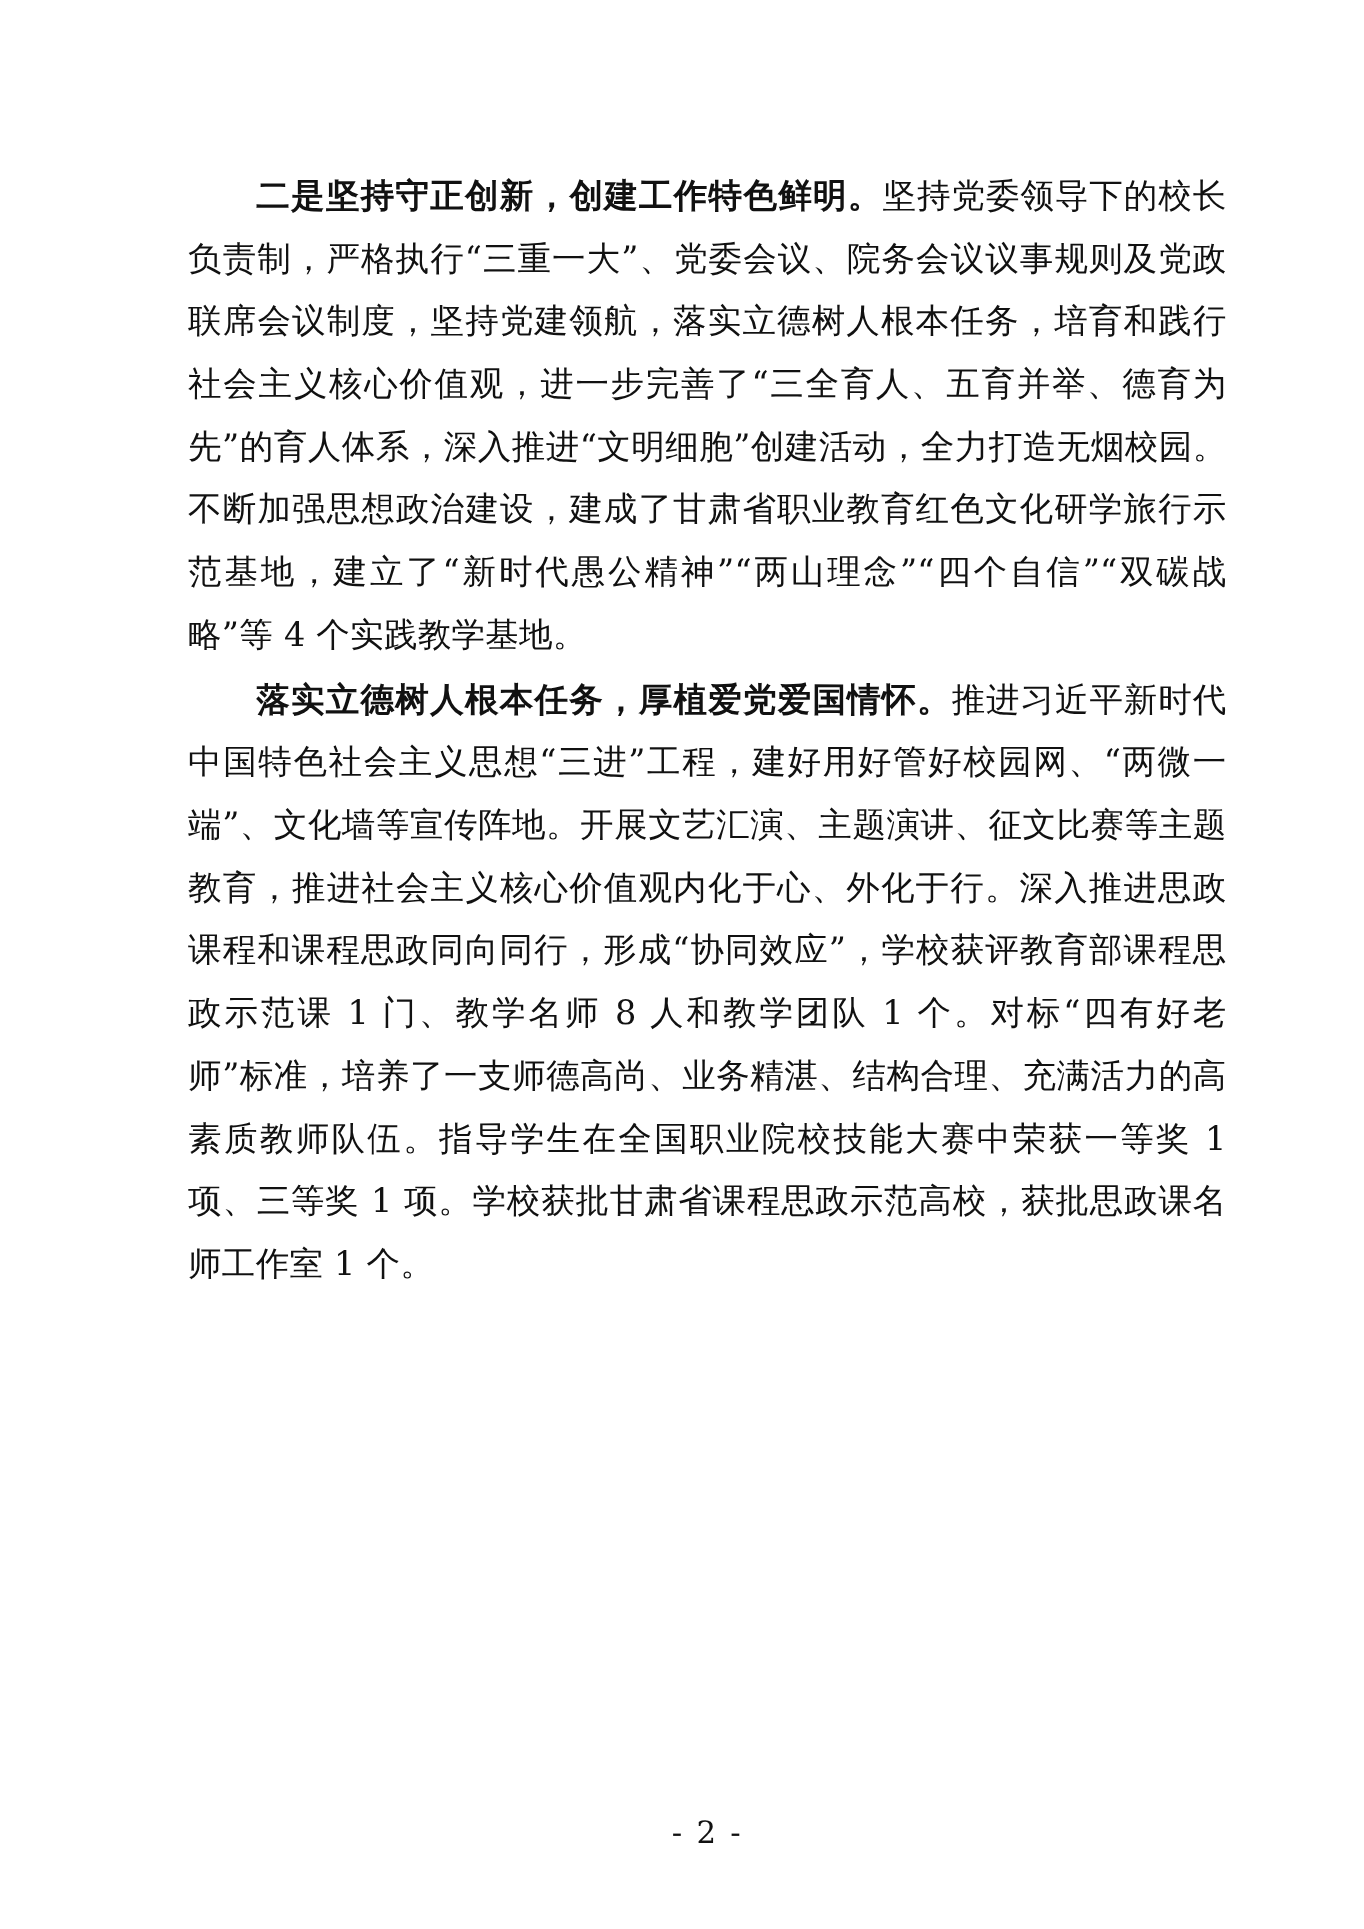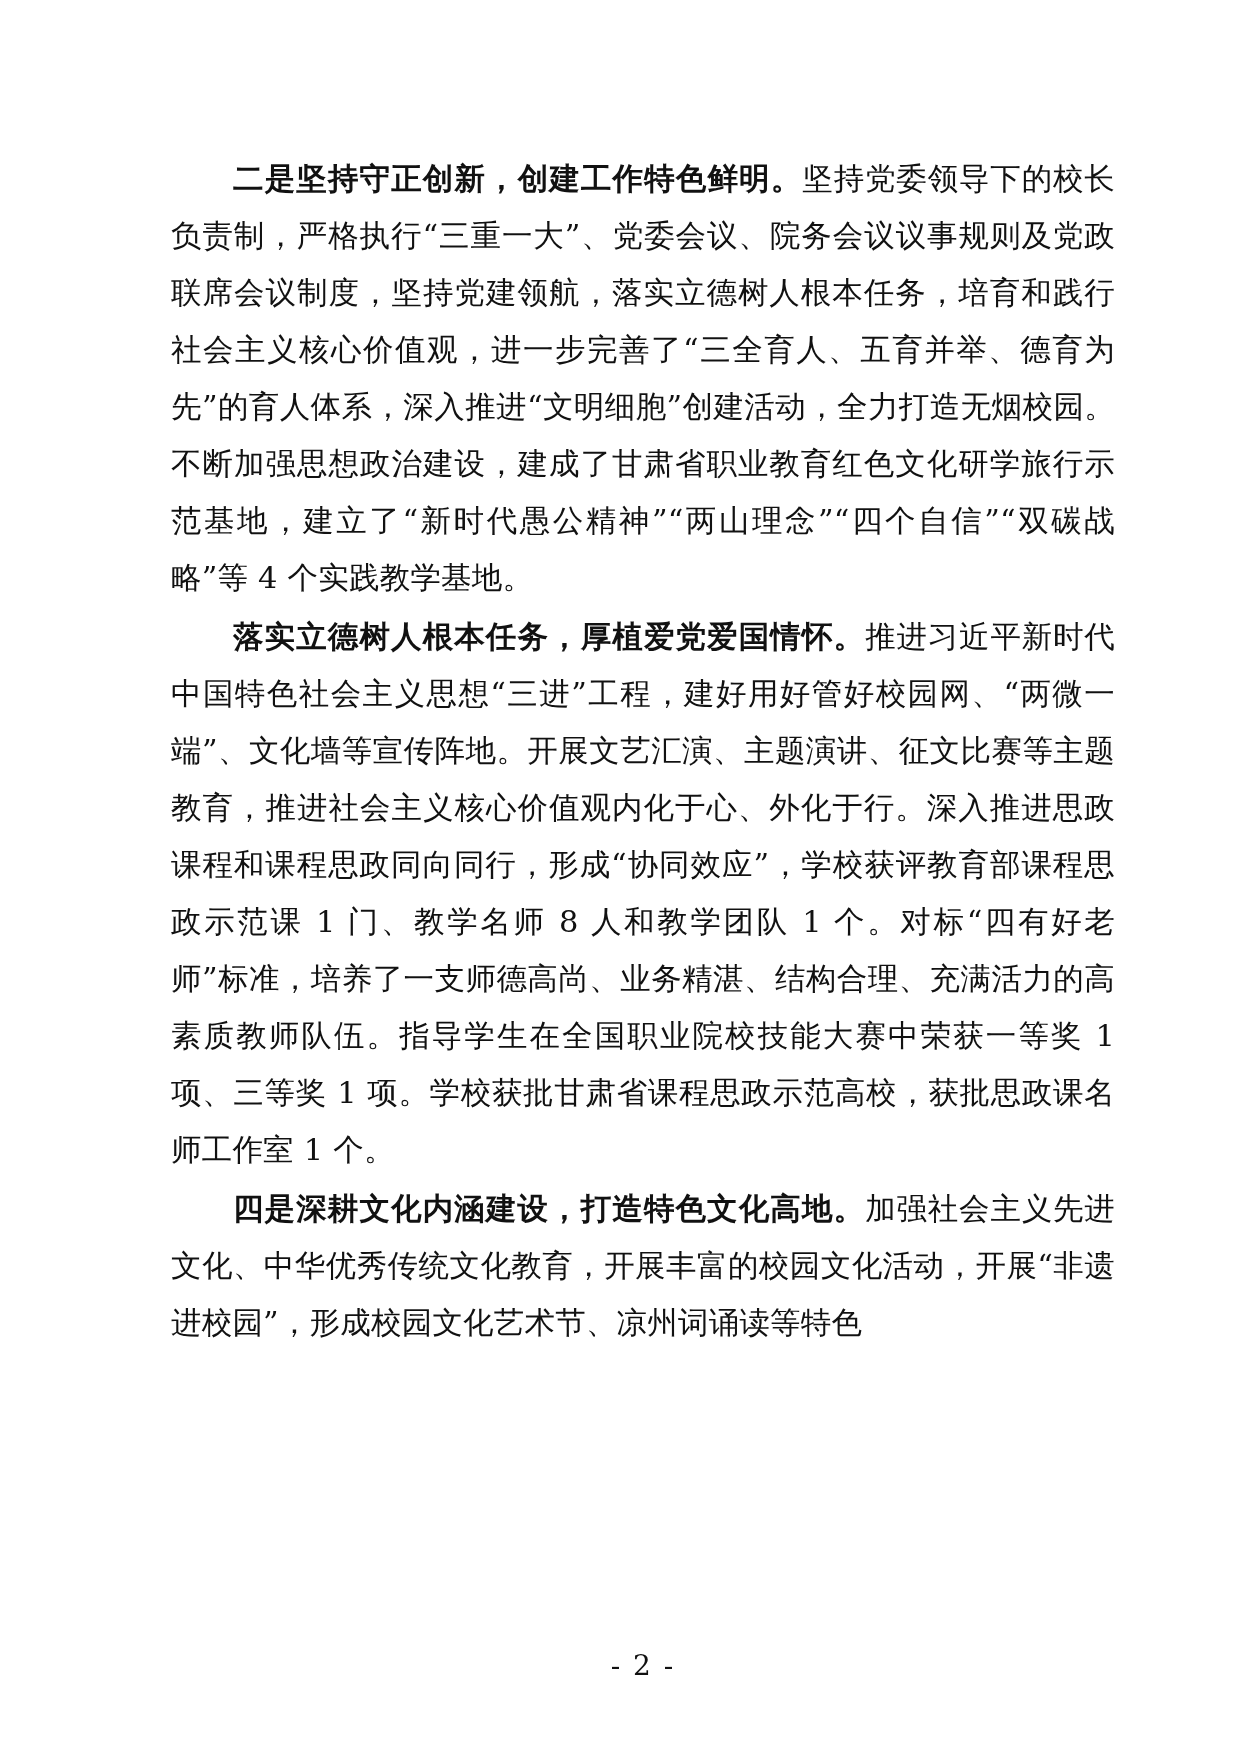--- a/index.html
+++ b/index.html
@@ -63,19 +63,16 @@
   <div class="doc-body">
 
     <p class="para indent">
       <span class="lead">二是坚持守正创新，创建工作特色鲜明。</span><span>坚持党委领导下的校长负责制，严格执行“三重一大”、党委会议、院务会议议事规则及党政联席会议制度，坚持党建领航，落实立德树人根本任务，培育和践行社会主义核心价值观，进一步完善了“三全育人、五育并举、德育为先”的育人体系，深入推进“文明细胞”创建活动，全力打造无烟校园。不断加强思想政治建设，建成了甘肃省职业教育红色文化研学旅行示范基地，建立了“新时代愚公精神”“两山理念”“四个自信”“双碳战略”等 4 个实践教学基地。</span>
     </p>
 
     <p class="para indent">
       <span class="lead">落实立德树人根本任务，厚植爱党爱国情怀。</span><span>推进习近平新时代中国特色社会主义思想“三进”工程，建好用好管好校园网、“两微一端”、文化墙等宣传阵地。开展文艺汇演、主题演讲、征文比赛等主题教育，推进社会主义核心价值观内化于心、外化于行。深入推进思政课程和课程思政同向同行，形成“协同效应”，学校获评教育部课程思政示范课 1 门、教学名师 8 人和教学团队 1 个。对标“四有好老师”标准，培养了一支师德高尚、业务精湛、结构合理、充满活力的高素质教师队伍。指导学生在全国职业院校技能大赛中荣获一等奖 1 项、三等奖 1 项。学校获批甘肃省课程思政示范高校，获批思政课名师工作室 1 个。</span>
     </p>
 
-    <p class="para indent">
-      <span class="lead">四是深耕文化内涵建设，打造特色文化高地。</span><span>加强社会主义先进文化、中华优秀传统文化教育，开展丰富的校园文化活动，开展“非遗进校园”，形成校园文化艺术节、凉州词诵读等特色</span>
-    </p>
 
   </div>
   <div class="page-number">- 2 -</div>
 </div>
 
 </body></html>

